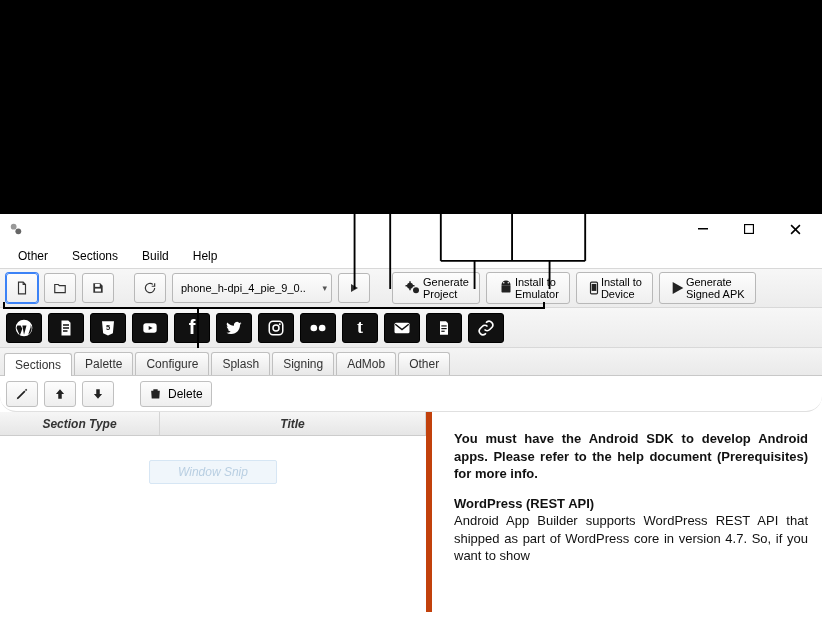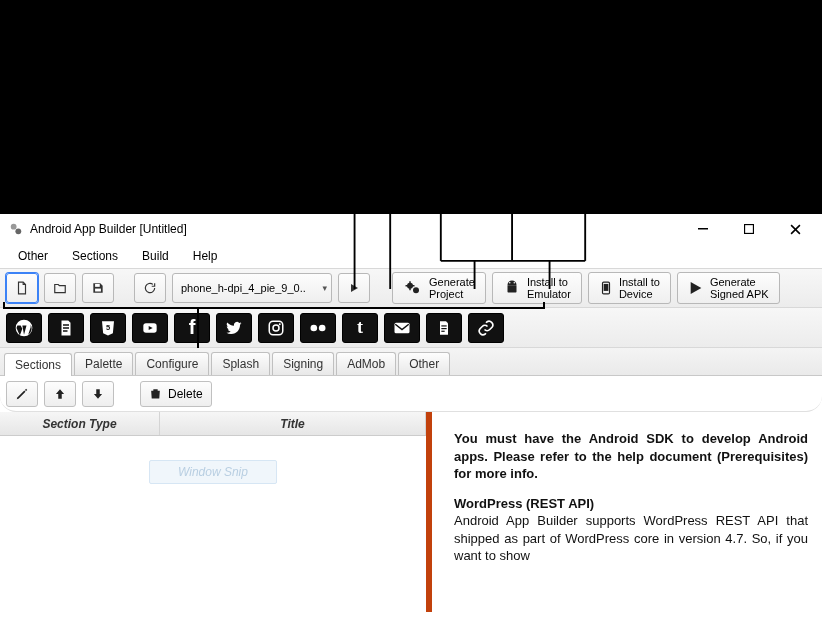--- a/index.html
+++ b/index.html
@@ -17,21 +17,21 @@
   
   .callouts { position: absolute; top: 0; left: 348px; width: 300px; height: 90px; pointer-events: none; }
   .callouts line { stroke: #000; stroke-width: 2; }
 
   
   .menubar { height: 24px; display: flex; align-items: center; padding: 0 8px; gap: 4px; font-size: 12px; background: #fff; }
   .menuitem { padding: 2px 10px; }
 
   
   .toolbar1 { height: 40px; display: flex; align-items: center; padding: 4px 6px; gap: 6px; background: linear-gradient(#f7f7f7,#ececec); border-top: 1px solid #d8d8d8; border-bottom: 1px solid #d8d8d8; }
-  .tb-btn { height: 30px; min-width: 32px; border: 1px solid #b8b8b8; border-radius: 3px; background: linear-gradient(#fdfdfd,#efefef); display: flex; align-items: center; justify-content: center; padding: 0 6px; font-size: 11px; gap: 6px; white-space: nowrap; }
+  .tb-btn { height: 30px; min-width: 32px; border: 1px solid #b8b8b8; border-radius: 3px; background: linear-gradient(#fdfdfd,#efefef); display: flex; align-items: center; justify-content: center; padding: 0 6px; font-size: 11px; white-space: nowrap; }
   .tb-btn.icononly { width: 32px; padding: 0; }
   .tb-select { height: 30px; border: 1px solid #b8b8b8; border-radius: 3px; background: linear-gradient(#fdfdfd,#efefef); padding: 0 18px 0 8px; font-size: 11px; display: flex; align-items: center; position: relative; width: 160px; overflow: hidden; }
   .tb-select::after { content: "▾"; position: absolute; right: 4px; font-size: 9px; color: #555; }
   .tb-new.active { border-color: #3b82f6; box-shadow: 0 0 0 1px #3b82f6; }
 
   .tb-big { height: 32px; padding: 0 10px; line-height: 1.1; }
   .tb-big .labeltwo { text-align: left; }
 
   
   .iconrow { height: 40px; display: flex; align-items: center; padding: 4px 6px; gap: 6px; background: linear-gradient(#f7f7f7,#ececec); border-bottom: 1px solid #d8d8d8; position: relative; }
@@ -71,21 +71,20 @@
 <div class="appwin">
 
   <div class="titlebar">
     <div class="titlebar-left">
       <span class="appicon">
         <svg width="14" height="14" viewBox="0 0 24 24">
             <circle cx="8" cy="8" r="5" fill="#999"></circle>
             <circle cx="16" cy="16" r="5" fill="#666"></circle>
           </svg>
       </span>
-      <span>Android App Builder [Untitled]</span>
     </div>
     <div class="winctrls">
       <div class="winctrl">
         <svg width="10" height="10" viewBox="0 0 10 10">
             <rect y="4" width="10" height="1.5" fill="#000"></rect>
           </svg>
       </div>
       <div class="winctrl">
         <svg width="10" height="10" viewBox="0 0 10 10">
             <rect x="0.5" y="0.5" width="9" height="9" fill="none" stroke="#000" stroke-width="1.3"></rect>

